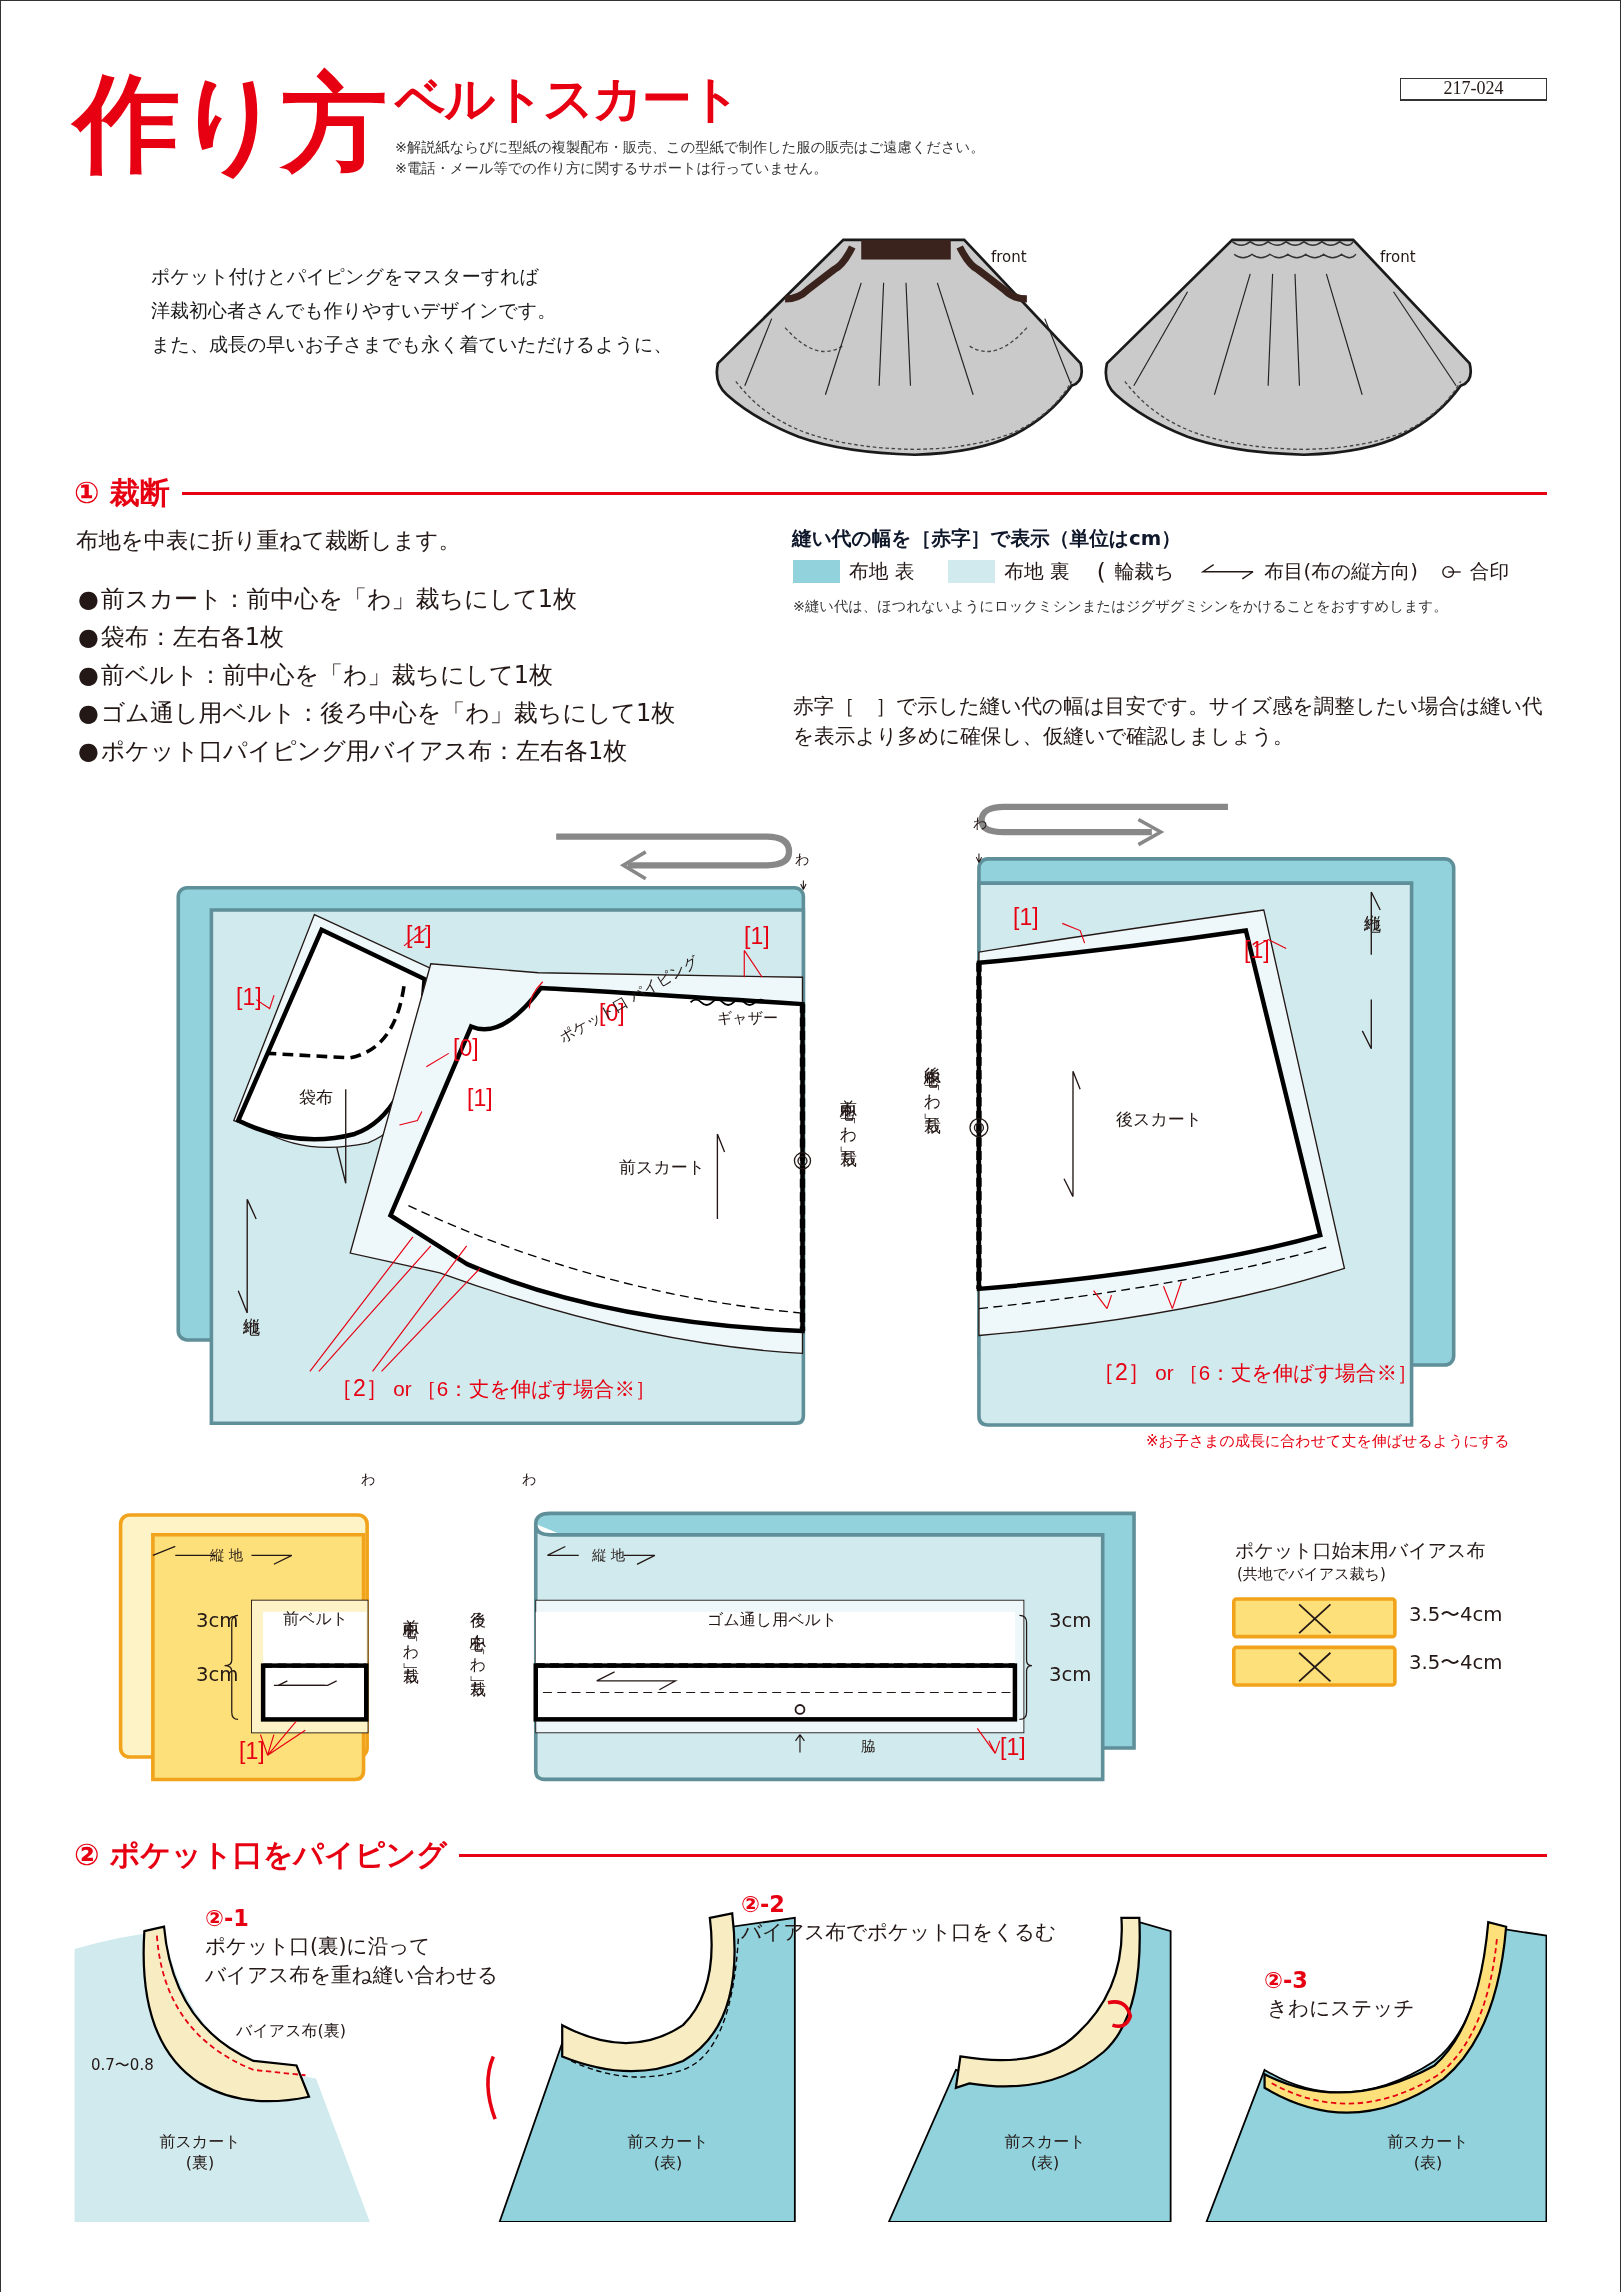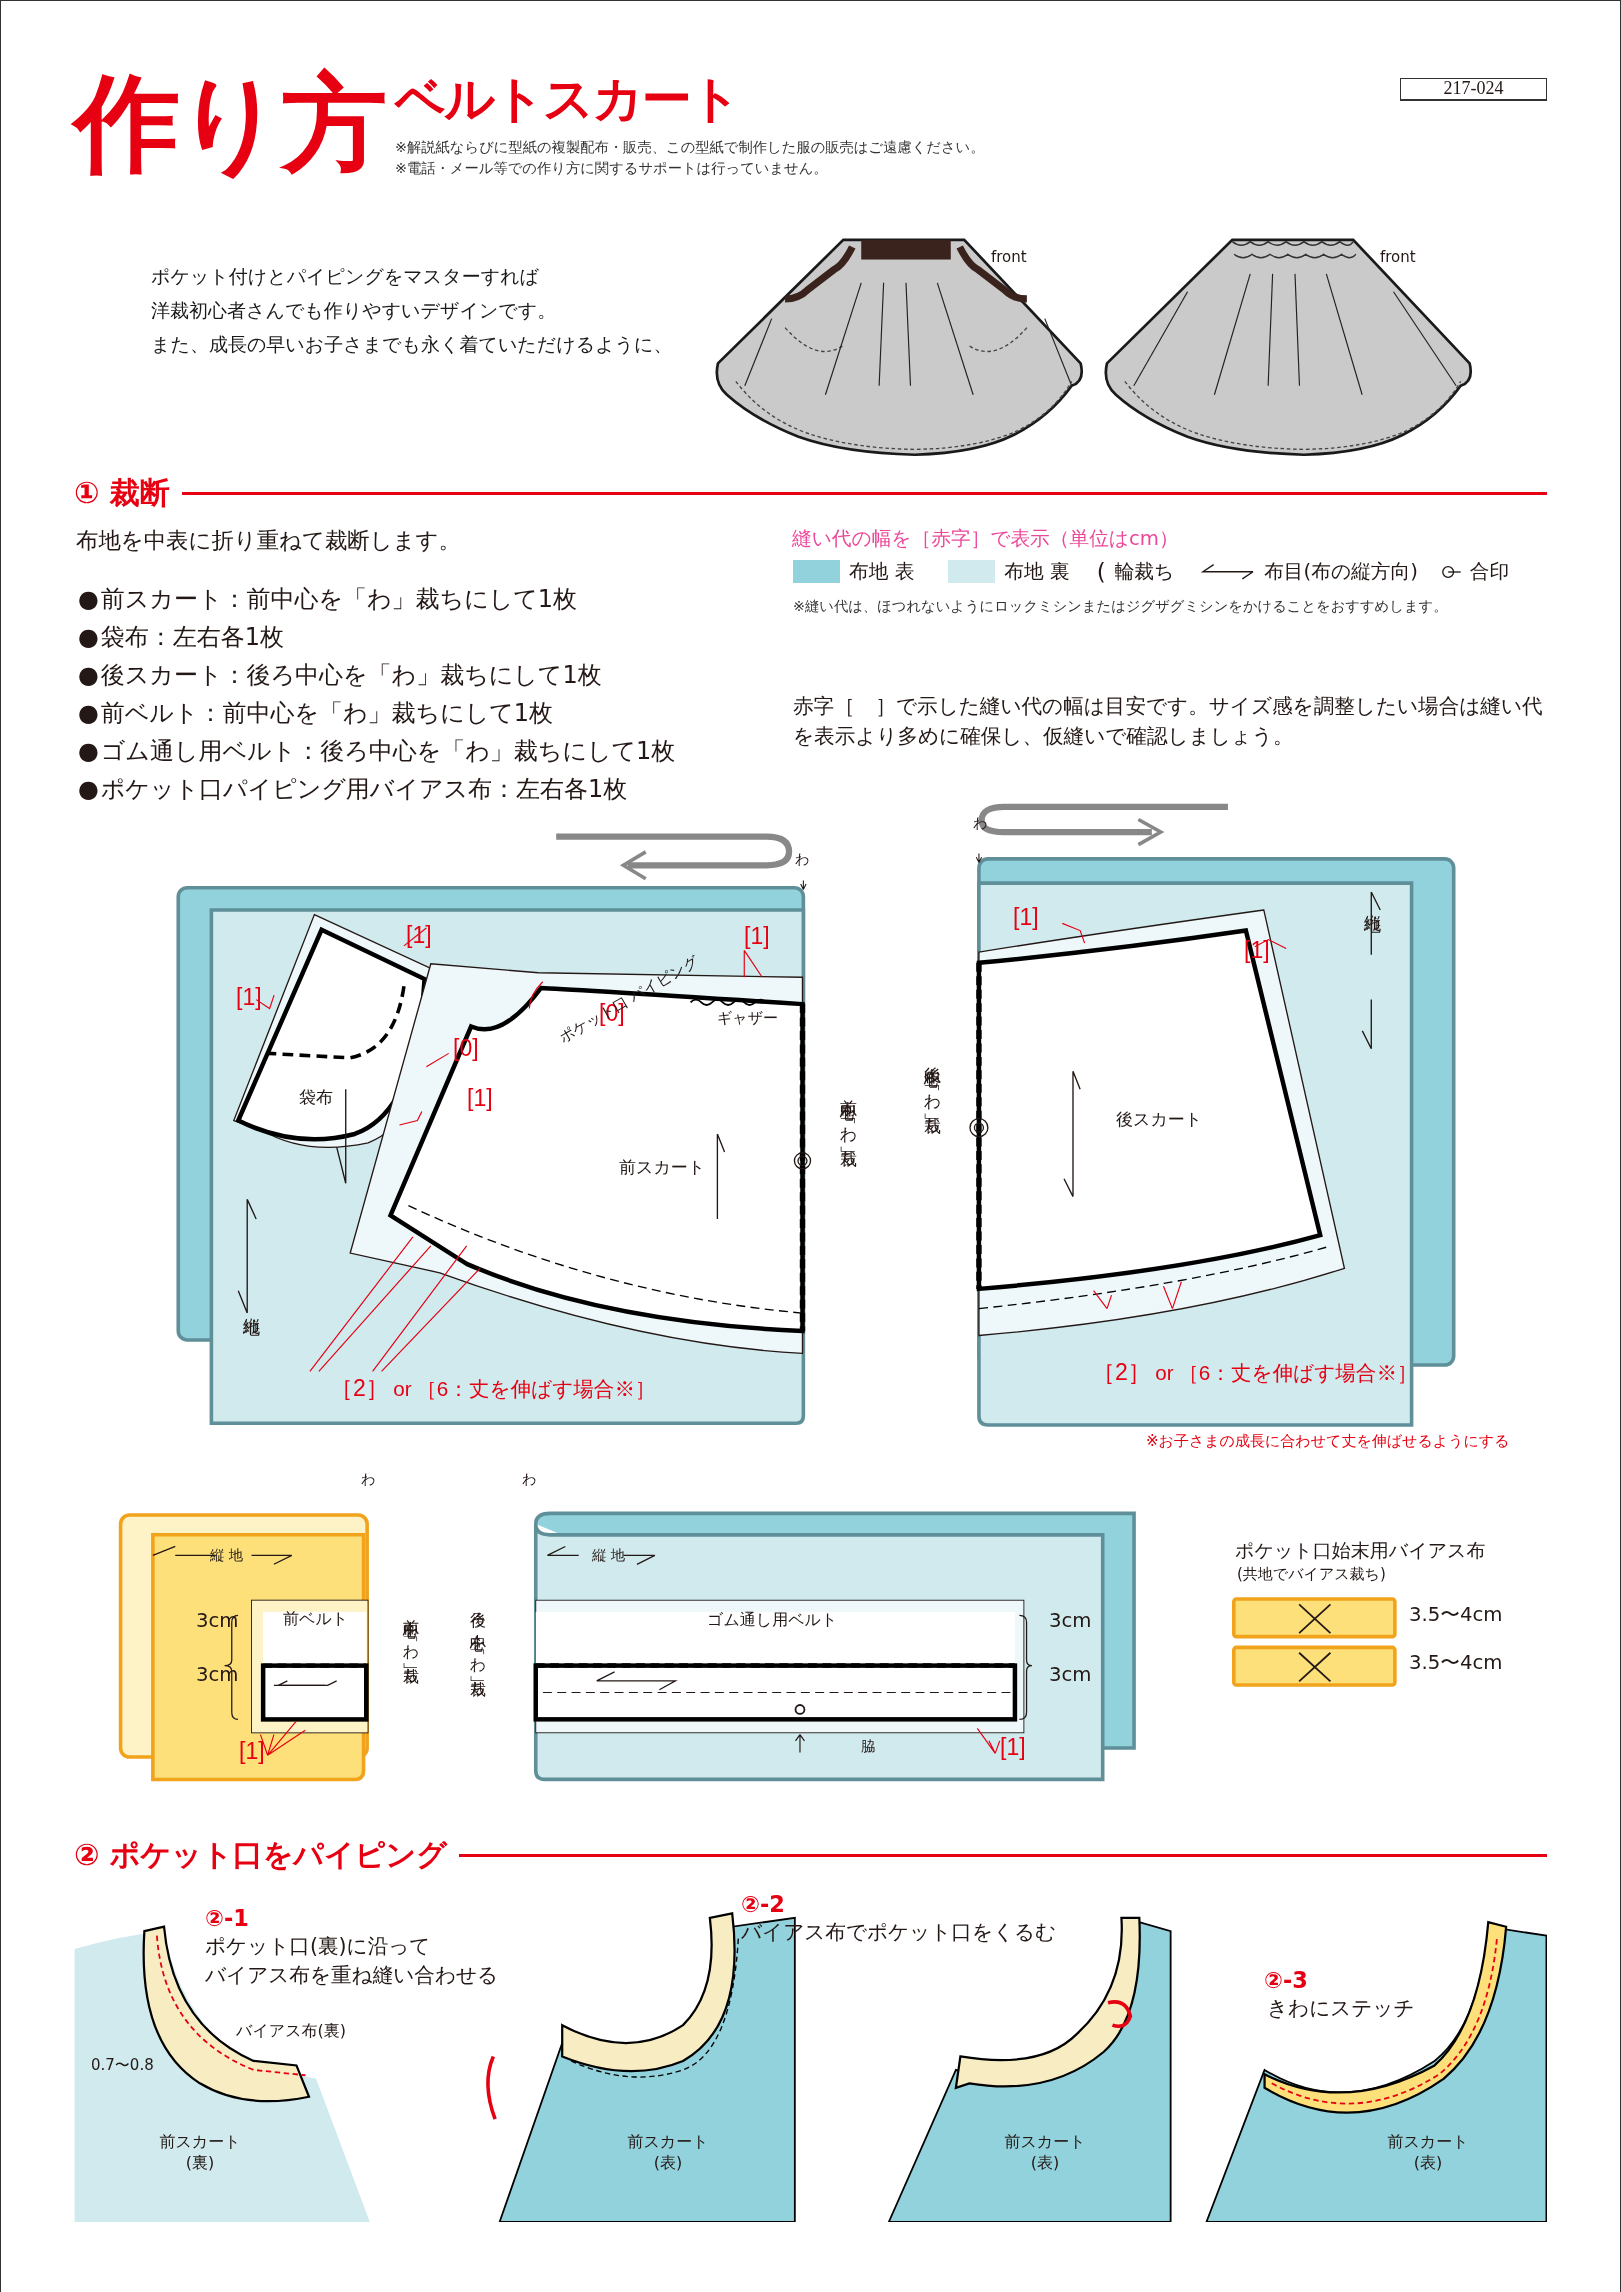--- a/index.html
+++ b/index.html
@@ -11,21 +11,21 @@
   .notice { left: 394px; font-size: 14.3px; color: #333; line-height: 1; }
   .code-box { left: 1399px; top: 77px; width: 147px; height: 23px; border: 1.8px solid #333; border-bottom-width: 2.7px; font-size: 18px; text-align: center; line-height: 19.7px; font-family: Liberation Serif, serif; }
   .intro { left: 150px; top: 258px; font-size: 19px; line-height: 34px; font-family: "DejaVu Sans", sans-serif; color: #1a1a1a; }
   .sec-head { display: flex; align-items: center; left: 73px; width: 1473px; }
   .sec-head .num { font-size: 30px; font-weight: 900; color: #e60012; white-space: nowrap; }
   .sec-head .rule { flex: 1; height: 3.6px; background: #e60012; margin-left: 12.5px; }
   .body-txt { font-size: 22.4px; color: #231815; line-height: 1; }
   .bullets { left: 77px; top: 579px; font-size: 24px; line-height: 38px; }
   .bullets li { list-style: none; }
   .bullets li::before { content: "●"; margin-right: 1.8px; }
-  .legend-title { left: 791px; top: 524px; font-size: 19.7px; font-weight: normal; color: #ec4899; }
+  .legend-title { left: 791px; top: 524px; font-size: 19.7px; font-weight: bold; color: #0f172a; }
   .legend-row { left: 792px; top: 557px; display: flex; align-items: center; font-size: 19.7px; gap: 9px; }
   .swatch { width: 47px; height: 23px; display: inline-block; }
   .legend-note { left: 792px; top: 596px; font-size: 14.3px; color: #333; }
   .advice { left: 792px; top: 690px; width: 761px; font-size: 20.6px; line-height: 30px; }
   .lbl { font-size: 17px; color: #231815; white-space: nowrap; }
   .rlbl { font-size: 23px; color: #e60012; white-space: nowrap; font-family: "Liberation Sans", sans-serif; }
   .vert { writing-mode: vertical-rl; font-size: 17px; letter-spacing: 1.8px; }
   .step-id { font-size: 22.4px; font-weight: bold; color: #e60012; }
   .step-txt { font-size: 20.6px; line-height: 29px; }
 </style>
@@ -81,21 +81,20 @@
 
 <div class="abs sec-head" style="top:472px">
   <span class="num">① 裁断</span>
   <span class="rule"></span>
 </div>
 <div class="abs body-txt" style="left:75px;top:528px">布地を中表に折り重ねて裁断します。</div>
 
 <ul class="abs bullets">
   <li>前スカート：前中心を「わ」裁ちにして1枚</li>
   <li>袋布：左右各1枚</li>
-  <li>後スカート：後ろ中心を「わ」裁ちにして1枚</li>
   <li>前ベルト：前中心を「わ」裁ちにして1枚</li>
   <li>ゴム通し用ベルト：後ろ中心を「わ」裁ちにして1枚</li>
   <li>ポケット口パイピング用バイアス布：左右各1枚</li>
 </ul>
 
 <div class="abs legend-title">縫い代の幅を［赤字］で表示（単位はcm）</div>
 <div class="abs legend-row">
   <span class="swatch" style="background:#92d2dc"></span>
   <span style="margin-right:25px">布地 表</span>
   <span class="swatch" style="background:#d1eaee"></span>

